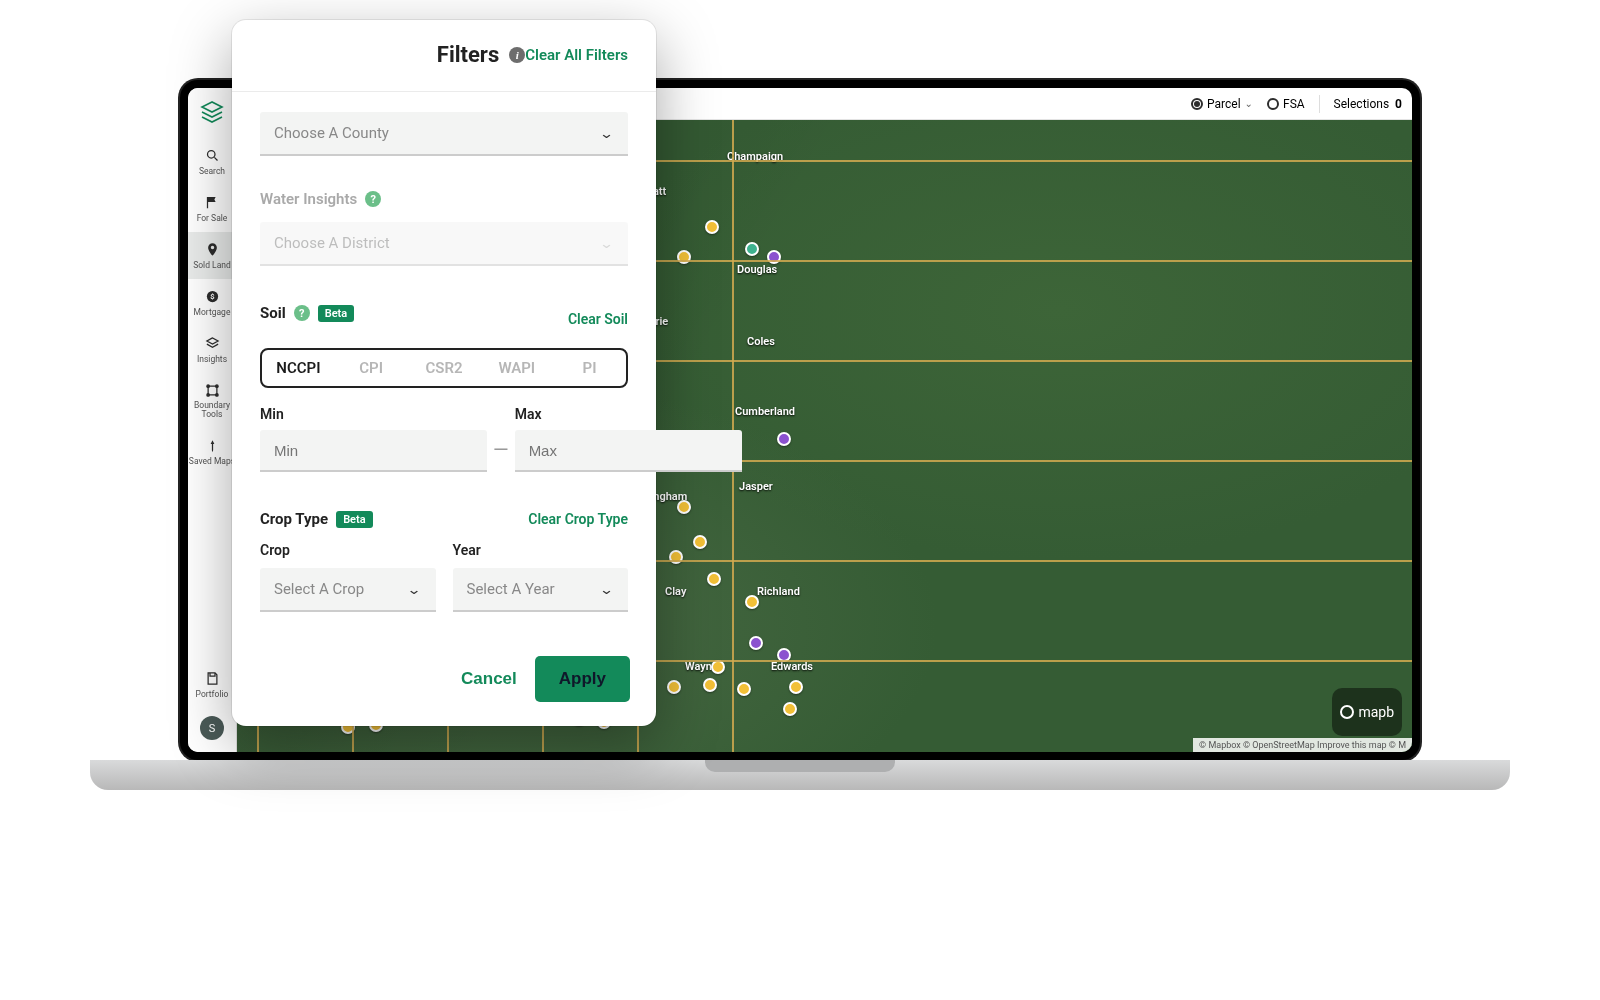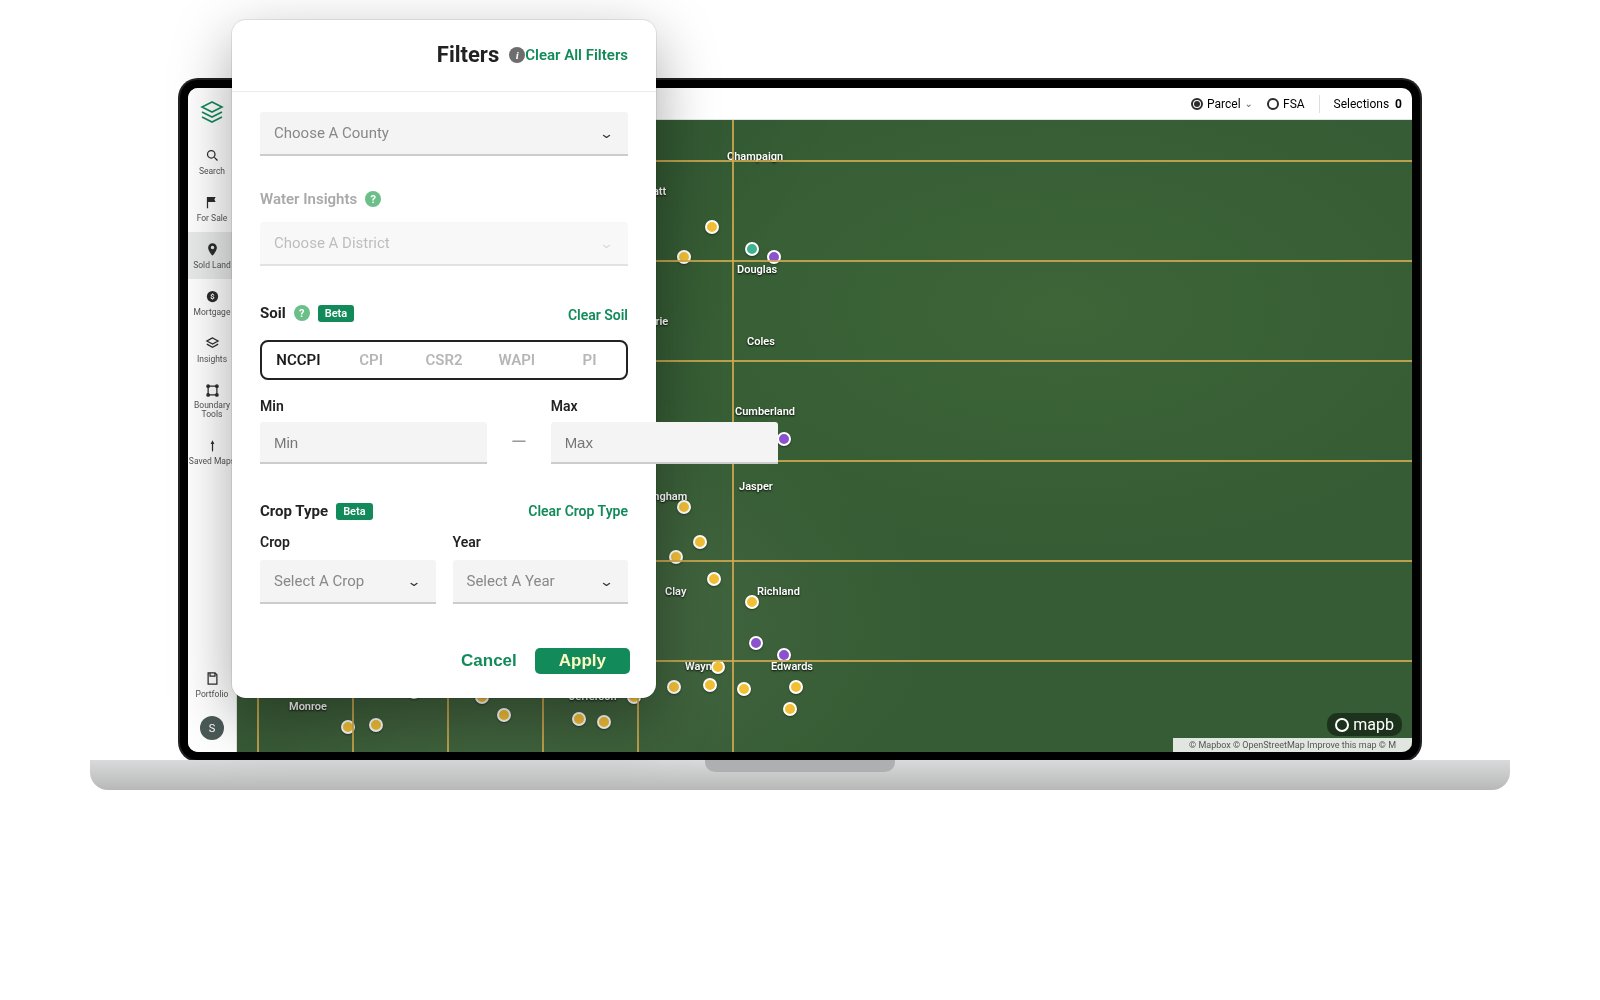--- a/index.html
+++ b/index.html
@@ -37,22 +37,22 @@
   radial-gradient(ellipse at 20% 80%, #4a6a45 0%, transparent 35%),
   radial-gradient(ellipse at 70% 30%, #3d6538 0%, transparent 40%),
   #355c34;
 }
 .county-line { position: absolute; border: 1px solid rgba(210,170,80,.85); }
 .marker { position: absolute; width: 14px; height: 14px; border-radius: 50%; border: 2px solid #fff; box-shadow: 0 1px 2px rgba(0,0,0,.4); }
 .mk-yellow { background: #f2c037; }
 .mk-purple { background: #8b52cf; }
 .mk-teal { background: #3fb28f; }
 .city { position: absolute; color: #fff; font-size: 11px; font-weight: 600; text-shadow: 0 1px 2px rgba(0,0,0,.9); white-space: nowrap; }
-.attrib { position: absolute; bottom: 0; right: 0; background: rgba(255,255,255,.85); font-size: 9px; padding: 2px 16px; color: #555; margin-top: 29px; }
-.mapbox-pill { position: absolute; bottom: 16px; right: 10px; background: rgba(0,0,0,.45); color:#fff; border-radius: 10px; font-size:16px; padding: 2px 8px; display:flex; align-items:center; gap:4px; }
+.attrib { position: absolute; bottom: 0; right: 0; background: rgba(255,255,255,.85); font-size: 9px; padding: 2px 6px; color: #555; margin-top: 29px; }
+.mapbox-pill { position: absolute; bottom: 16px; right: 10px; background: rgba(0,0,0,.45); color:#fff; border-radius: 10px; font-size:14px; padding: 16px 8px; display:flex; align-items:center; gap:4px; }
 .mapbox-pill::before{content:"";width:10px;height:10px;border:2px solid #fff;border-radius:50%;}
 
 
 .panel { position: absolute; top: 20px; left: 232px; width: 424px; background: #fff; border-radius: 14px; box-shadow: 0 20px 60px rgba(0,0,0,.35), 0 0 0 1px rgba(0,0,0,.08); z-index: 10; padding-bottom: 16px; }
 .panel-head { display: flex; justify-content: flex-end; align-items: center; padding: 22px 28px 16px; }
 .panel-title { font-size: 22px; font-weight: 700; display: flex; align-items: center; gap: 10px; color: #222; }
 .info-ic { width: 16px; height: 16px; border-radius: 50%; background: #6d6d6d; color: #fff; display: inline-flex; align-items: center; justify-content: center; font-size: 11px; font-style: italic; font-family: Georgia, serif; }
 .clear-all { color: #138a5a; font-weight: 600; font-size: 15px; cursor: pointer; }
 .hr { height: 1px; background: #ebebeb; margin: 8px 0 0; }
 
@@ -66,32 +66,32 @@
 .select-box.disabled { opacity: .55; cursor: default; }
 .chev { font-size: 18px; color: #333; transform: scaleY(.7); }
 
 .soil-head { display: flex; justify-content: space-between; align-items: center; }
 .clear-link { color: #138a5a; font-weight: 600; font-size: 14px; cursor: pointer; }
 
 .segmented { border: 2px solid #222; border-radius: 8px; display: flex; height: 40px; overflow: hidden; margin-top: 14px; }
 .seg { flex: 1; display: flex; align-items: center; justify-content: center; font-size: 15px; font-weight: 600; color: #b6b6b6; cursor: pointer; }
 .seg.active { color: #1b1b1b; }
 
-.minmax-row { display: flex; align-items: center; gap: 24px; margin-top: 18px; }
+.minmax-row { display: flex; align-items: center; gap: 6px; margin-top: 18px; }
 .minmax-col { flex: 1; display: flex; flex-direction: column; gap: 8px; }
 .mm-label { font-size: 14px; font-weight: 600; color: #222; }
 .mm-input { background: #f3f4f3; border: none; border-bottom: 2px solid #ccc; height: 42px; padding: 0 14px; font-size: 15px; color: #888; border-radius: 3px 3px 0 0; }
 .dash { color: #999; font-size: 20px; padding-top: 22px; }
 
 .twocol { display: flex; gap: 17px; margin-top: 14px; }
 .col { flex: 1; display: flex; flex-direction: column; gap: 10px; }
 
 .panel-foot { display: flex; justify-content: flex-end; gap: 18px; padding: 40px 26px 8px; align-items: center; }
 .btn-cancel { color: #138a5a; font-weight: 600; font-size: 17px; cursor: pointer; background: none; border: none; }
-.btn-apply { background: #138a5a; color: #fef9c3; font-weight: 600; font-size: 17px; border: none; padding: 3px 24px; border-radius: 5px; cursor: pointer; }
+.btn-apply { background: #138a5a; color: #0f172a; font-weight: 600; font-size: 17px; border: none; padding: 13px 24px; border-radius: 5px; cursor: pointer; }
 </style>
 </head>
 <body>
 
 <div class="laptop-frame">
   <div class="laptop-screen">
 
     <div class="sidebar">
       <svg class="logo" viewBox="0 0 24 24" fill="none" stroke="currentColor" stroke-width="1.6">
           <path d="M12 2 2 7l10 5 10-5-10-5z"></path>
@@ -356,21 +356,21 @@
       <span class="help-ic">?</span>
     </div>
     <div class="select-box disabled">
       <span>Choose A District</span>
       <span class="chev" style="color:#bbb">⌄</span>
     </div>
   </div>
 
   <div class="section" style="padding-top:34px">
     <div class="soil-head">
-      <div class="sec-label" style="margin-bottom:4px">
+      <div class="sec-label" style="margin-bottom:12px">
         <span>Soil</span>
         <span class="help-ic">?</span>
         <span class="beta-badge">Beta</span>
       </div>
       <span class="clear-link">Clear Soil</span>
     </div>
     <div class="segmented">
       <div class="seg active">NCCPI</div>
       <div class="seg">CPI</div>
       <div class="seg">CSR2</div>

